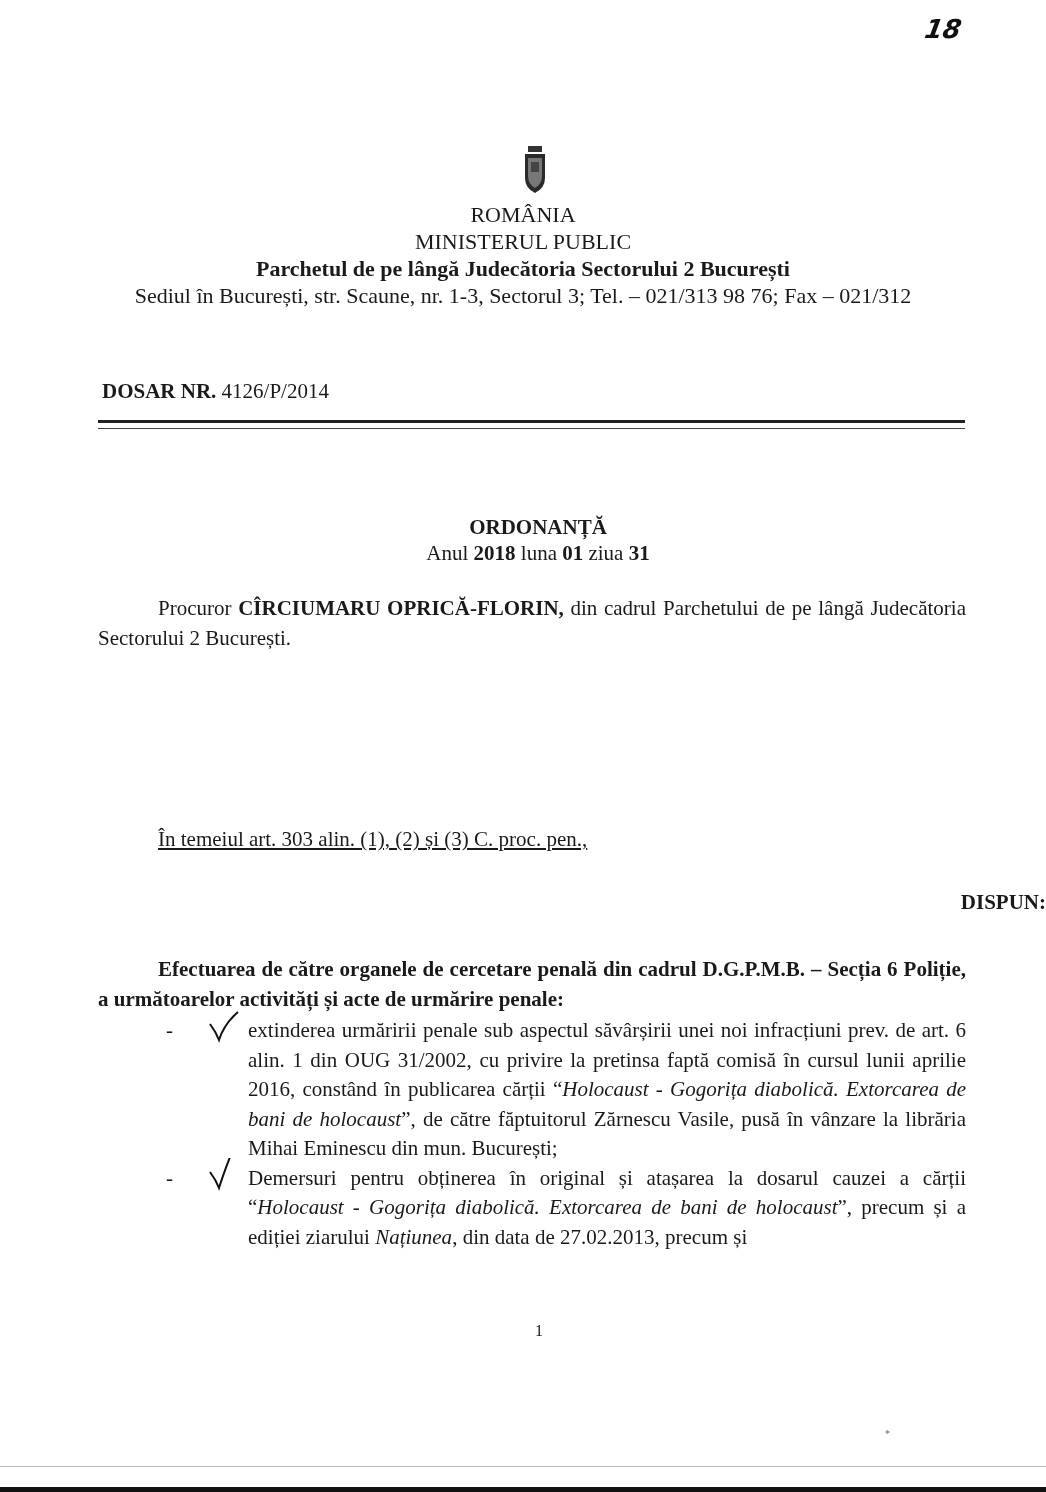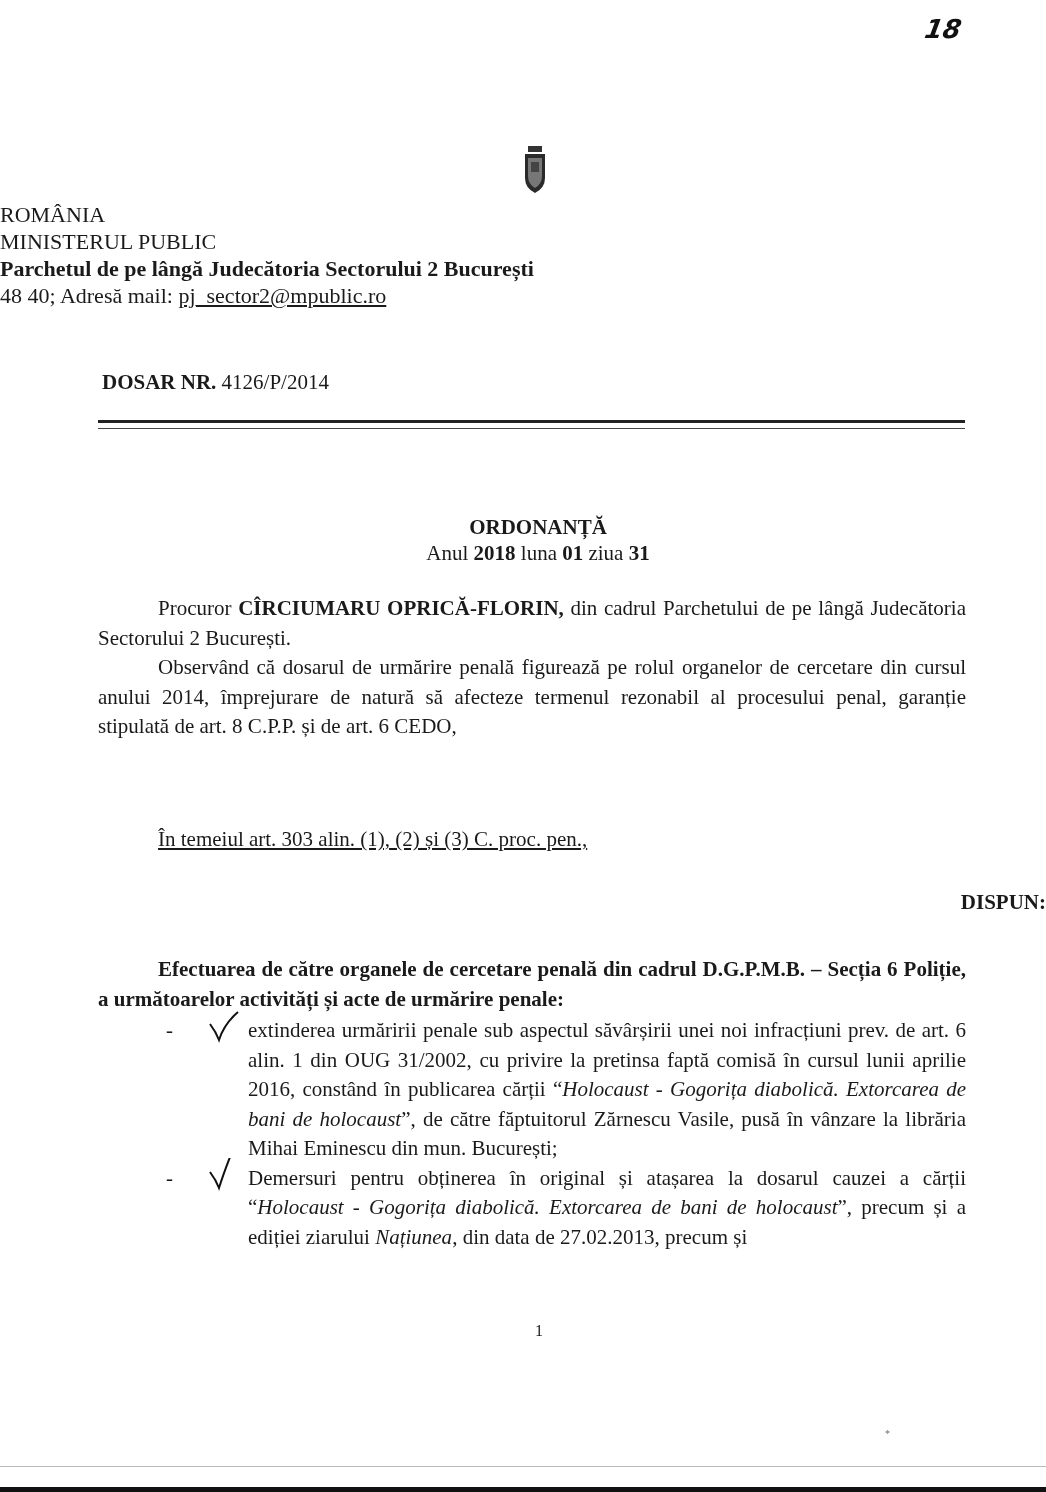--- a/index.html
+++ b/index.html
@@ -7,26 +7,26 @@
     width: 1046px; height: 1492px; background: #ffffff; position: relative; overflow: hidden;
     font-family: "Liberation Serif", "DejaVu Serif", serif; color: #1a1a1a;
   }
   .page-mark {
     position: absolute; left: 925px; top: 14px; font-family: "DejaVu Sans", sans-serif;
     font-size: 26px; font-style: italic; font-weight: bold; color: #111; transform: skewX(-10deg);
   }
   .crest {
     position: absolute; left: 524px; top: 146px; width: 22px; height: 48px;
   }
-  .header-block { position: absolute; left: 0; top: 201px; width: 1046px; text-align: left; }
+  .header-block { position: absolute; left: 0; top: 201px; width: 1046px; text-align: center; }
   .hline { font-size: 22px; line-height: 27px; white-space: nowrap; }
   .hline.bold { font-weight: bold; }
   .hline .email { text-decoration: underline; }
   .dosar {
-    position: absolute; left: 102px; top: 370px; font-size: 21px; white-space: nowrap; text-align: right;
+    position: absolute; left: 102px; top: 379px; font-size: 21px; white-space: nowrap; text-align: right;
   }
   .dosar b { font-weight: bold; }
   .rule1 { position: absolute; left: 98px; top: 420px; width: 867px; height: 3px; background: #222; }
   .rule2 { position: absolute; left: 98px; top: 428px; width: 867px; height: 1px; background: #444; }
   .title-block { position: absolute; left: 0; top: 514px; width: 1076px; text-align: center; }
   .title { font-size: 21px; font-weight: bold; line-height: 26px; }
   .dateline { font-size: 21px; line-height: 26px; }
   .body-text {
     position: absolute; left: 98px; width: 868px; font-size: 21px; line-height: 29.5px; text-align: justify;
   }
@@ -56,23 +56,21 @@
   <rect x="4" y="0" width="14" height="6" fill="#333"></rect>
   <path d="M1 8 H21 V32 Q21 42 11 47 Q1 42 1 32 Z" fill="#2a2a2a"></path>
   <path d="M4 12 H18 V30 Q18 38 11 42 Q4 38 4 30 Z" fill="#777"></path>
   <rect x="7" y="16" width="8" height="10" fill="#444"></rect>
 </svg>
 
 <div class="header-block">
   <div class="hline">ROMÂNIA</div>
   <div class="hline">MINISTERUL PUBLIC</div>
   <div class="hline bold">Parchetul de pe lângă Judecătoria Sectorului 2 București</div>
-  <div class="hline">
-    <span>48 40; Adresă mail: </span><span class="email">pj_sector2@mpublic.ro</span>
-  </div>
+  <div class="hline">Sediul în București, str. Scaune, nr. 1-3, Sectorul 3; Tel. – 021/313 98 76; Fax – 021/312</div>
 </div>
 
 <div class="dosar">
   <b>DOSAR NR.</b> <span>4126/P/2014</span>
 </div>
 <div class="rule1"></div>
 <div class="rule2"></div>
 
 <div class="title-block">
   <div class="title">ORDONANȚĂ</div>
@@ -81,21 +79,20 @@
     <b>2018</b>
     <span>luna</span>
     <b>01</b>
     <span>ziua</span>
     <b>31</b>
   </div>
 </div>
 
 <div class="body-text p-procuror">
   <p class="indent"><span>Procuror </span><b>CÎRCIUMARU OPRICĂ-FLORIN,</b><span> din cadrul Parchetului de pe lângă Judecătoria Sectorului 2 București.</span></p>
-  <p class="indent">Observând că dosarul de urmărire penală figurează pe rolul organelor de cercetare din cursul anului 2014, împrejurare de natură să afecteze termenul rezonabil al procesului penal, garanție stipulată de art. 8 C.P.P. și de art. 6 CEDO,</p>
 </div>
 
 <div class="body-text p-temeiul">
   <p class="indent">În temeiul art. 303 alin. (1), (2) și (3) C. proc. pen.,</p>
 </div>
 
 <div class="dispun">DISPUN:</div>
 
 <div class="body-text p-efect">
   <p class="indent">Efectuarea de către organele de cercetare penală din cadrul D.G.P.M.B. – Secția 6 Poliție, a următoarelor activități și acte de urmărire penale:</p>

